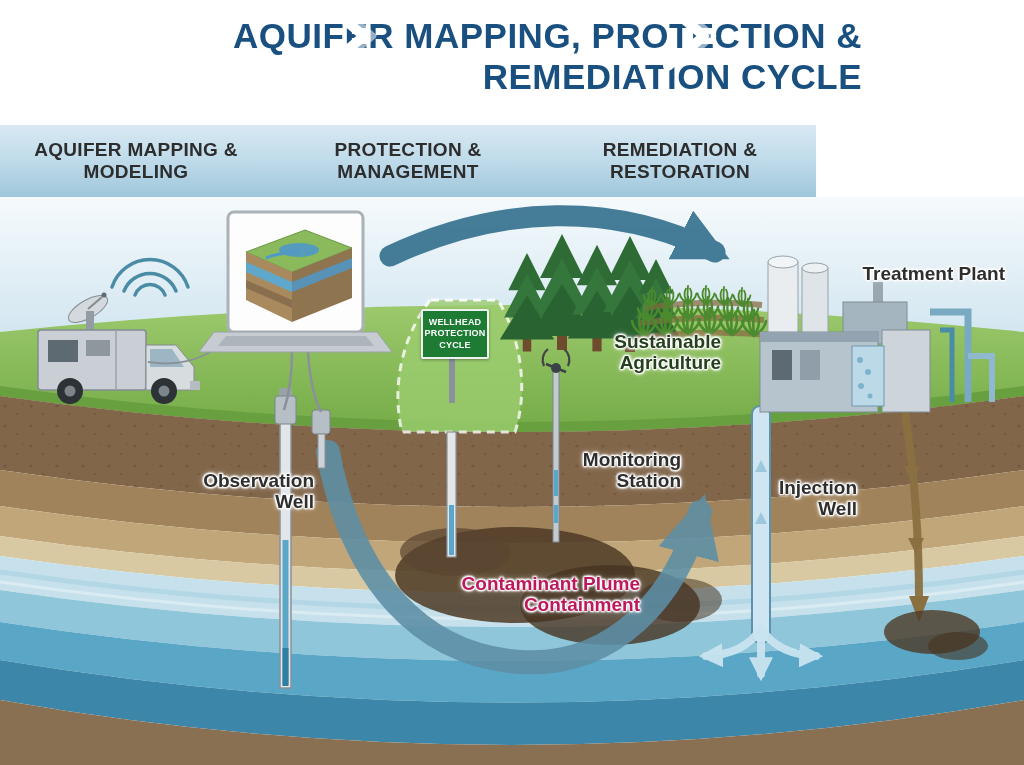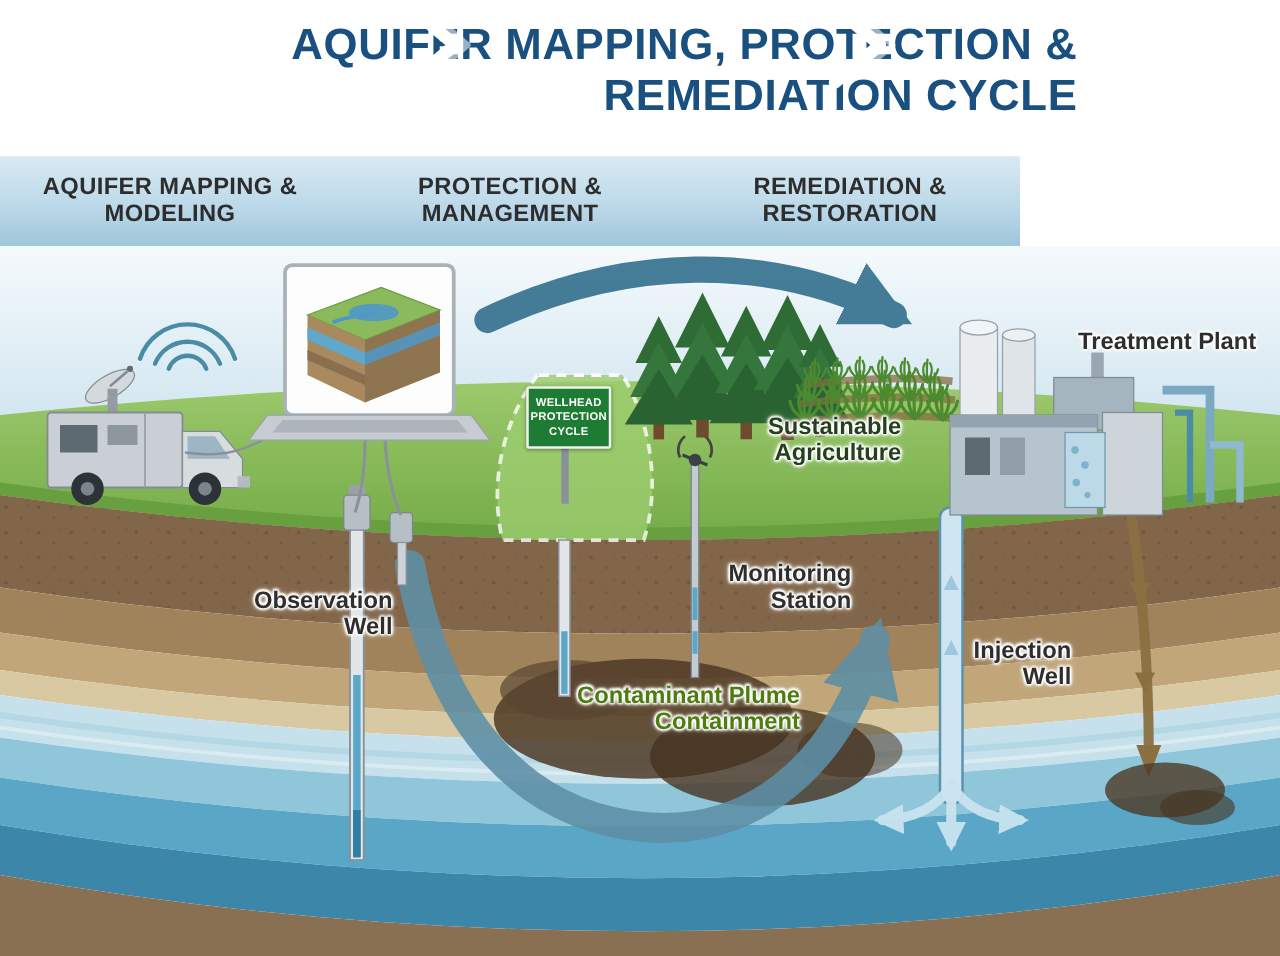--- a/index.html
+++ b/index.html
@@ -17,22 +17,22 @@
   #chev1{left:318px;} #chev2{left:658px;}
   .scene{position:absolute;top:197px;left:0;}
   .lbl{position:absolute;font-weight:bold;font-size:19px;color:#2e2e2e;text-align:right;
        line-height:1.12;
        text-shadow:0 0 3px #fff,0 0 3px #fff,0 0 6px #fff,1px 1px 2px #fff,-1px -1px 2px #fff,
                    1px -1px 2px #fff,-1px 1px 2px #fff;}
   #lbl-treatment{left:830px;top:263px;width:175px;}
   #lbl-agri{left:586px;top:331px;width:135px;color:#26401f;}
   #lbl-obswell{left:173px;top:470px;width:125px;margin-left:16px;}
   #lbl-monstation{left:566px;top:449px;width:115px;}
-  #lbl-plume{left:420px;top:546px;width:220px;color:#4d7c0f;}
-  #lbl-injwell{left:757px;top:477px;width:100px;margin-top:33px;}
+  #lbl-plume{left:420px;top:573px;width:220px;color:#be185d;}
+  #lbl-injwell{left:757px;top:477px;width:100px;}
   .sign{position:absolute;left:421px;top:309px;width:64px;height:46px;background:#1e7b33;
         border:2px solid #eef2ee;border-radius:2px;display:flex;align-items:center;
         justify-content:center;box-shadow:0 1px 3px rgba(0,0,0,.35);}
   .sign span{color:#ffffff;font-size:9px;font-weight:bold;text-align:center;line-height:1.25;
              letter-spacing:.2px;}
 </style>
 </head>
 <body>
 
 <div class="stage">

